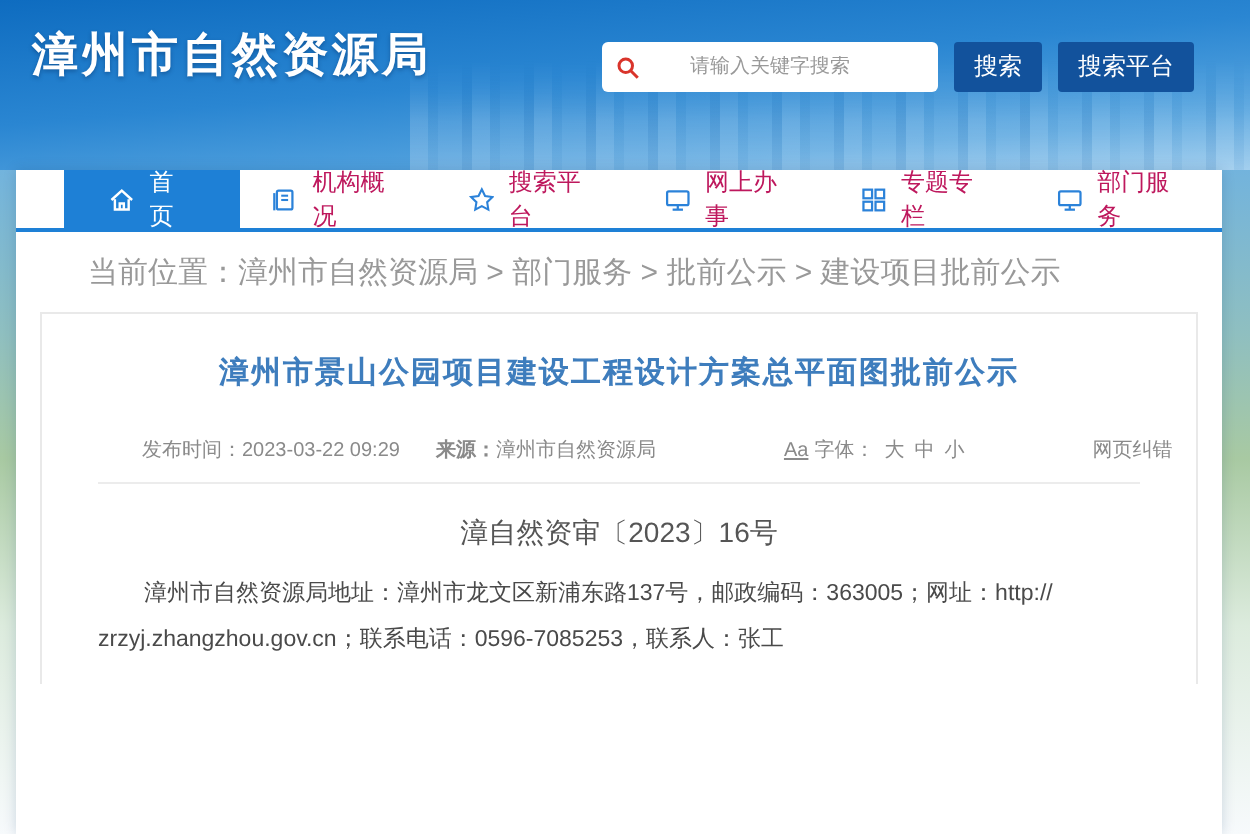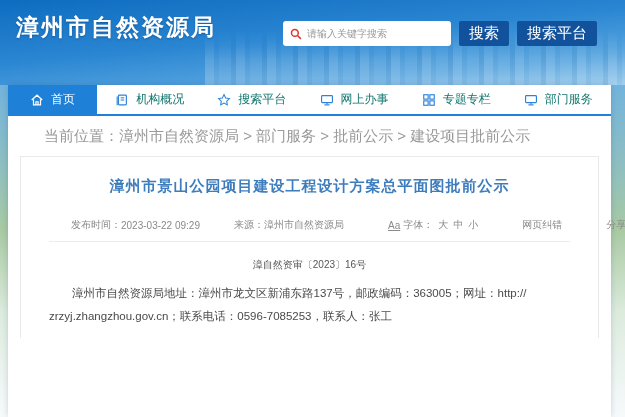--- a/index.html
+++ b/index.html
@@ -25,56 +25,56 @@
     -webkit-mask-image:linear-gradient(0deg,#000 0%,#000 45%,transparent 100%);
     mask-image:linear-gradient(0deg,#000 0%,#000 45%,transparent 100%);
   }
   .site-title{ position:absolute; left:16px; top:12px; color:#fff;
     font-size:23px; font-weight:bold; letter-spacing:2px;
     text-shadow:0 1px 2px rgba(0,40,90,.4); }
   .site-url{ position:absolute; left:30px; top:44px; color:#eaf4fc;
     font-size:10px; font-weight:bold; letter-spacing:.5px; }
   .search-area{ position:absolute; right:28px; top:21px; display:flex; gap:8px; }
   .search-box{ display:flex; align-items:center; background:#fff; border-radius:3px;
-    width:168px; height:25px; padding:0 7px; }
+    width:168px; height:25px; padding:0 7px;gap:20px; }
   .search-box .mag{ width:12px; height:12px; margin-right:5px; flex:0 0 auto; }
   .search-box input{ border:none; outline:none; width:100%; font-size:10px; color:#555;
     font-family:inherit; background:transparent; }
   .search-box input::placeholder{ color:#999; }
   .btn-navy{ height:25px; border:none; color:#fff; background:#12529c;
-    font-size:15px; border-radius:2px; padding:0 10px; cursor:pointer;
+    font-size:12px; border-radius:2px; padding:0 10px; cursor:pointer;
     font-family:inherit; white-space:nowrap;text-align:right; }
   
   .wrapper{
     position:absolute; left:8px; top:85px; width:603px; height:332px;
     background:#fff; box-shadow:0 0 6px rgba(0,50,100,.18);
   }
   
   .nav{ display:flex; align-items:stretch; height:31px;
     border-bottom:2px solid #1e80d6; background:#fff; }
   .nav-item{ display:flex; align-items:center; gap:7px; padding:0 15px;
-    font-size:12px; color:#0f766e; cursor:pointer; }
+    font-size:12px; color:#be185d; cursor:pointer; }
   .nav-item .ni{ width:14px; height:14px; display:block; }
-  .nav-item.active{ background:#1e80d6; color:#fff; padding:0 22px; }
+  .nav-item.active{ background:#1e80d6; color:#fff; padding:0 22px;margin-left:24px; }
   .nav-spacer{ flex:1; }
   
   .breadcrumb{ padding:11px 14px 8px 36px; font-size:15px; color:#999; }
   
   .article{ margin:2px 12px 0 12px; border:1px solid #e9e9e9; border-bottom:none;
     padding:20px 28px 10px 28px; }
   .article-title{ text-align:center; color:#3e7dbd; font-size:15px; font-weight:bold;
     letter-spacing:1px; margin-bottom:22px; }
   .meta{ display:flex; align-items:center; font-size:10px; color:#8a8a8a;
     padding:0 2px 9px 22px; border-bottom:1px solid #ececec; white-space:nowrap; }
-  .meta .gap-l{ margin-left:34px; }
-  .meta .gap-xl{ margin-left:44px; }
+  .meta .gap-l{ margin-left:18px;font-weight:bold; }
+  .meta .gap-xl{ margin-left:64px; }
   .meta .fs-opt{ margin-left:5px; cursor:pointer; color:#8a8a8a; }
   .meta .aa{ text-decoration:underline; margin-right:3px; }
   .meta .err{ cursor:pointer; }
-  .doc-number{ text-align:center; font-size:10px; color:#555; margin:16px 0 10px; }
+  .doc-number{ text-align:center; font-size:14px; color:#555; margin:16px 0 10px; }
   .body-text{ font-size:11.5px; color:#4a4a4a; line-height:23px; }
   .body-text p{ text-indent:2em; }
 </style>
 </head>
 <body>
 
 <div class="banner">
   <div class="skyline"></div>
   <div class="site-title">漳州市自然资源局</div>
   <div class="search-area">

